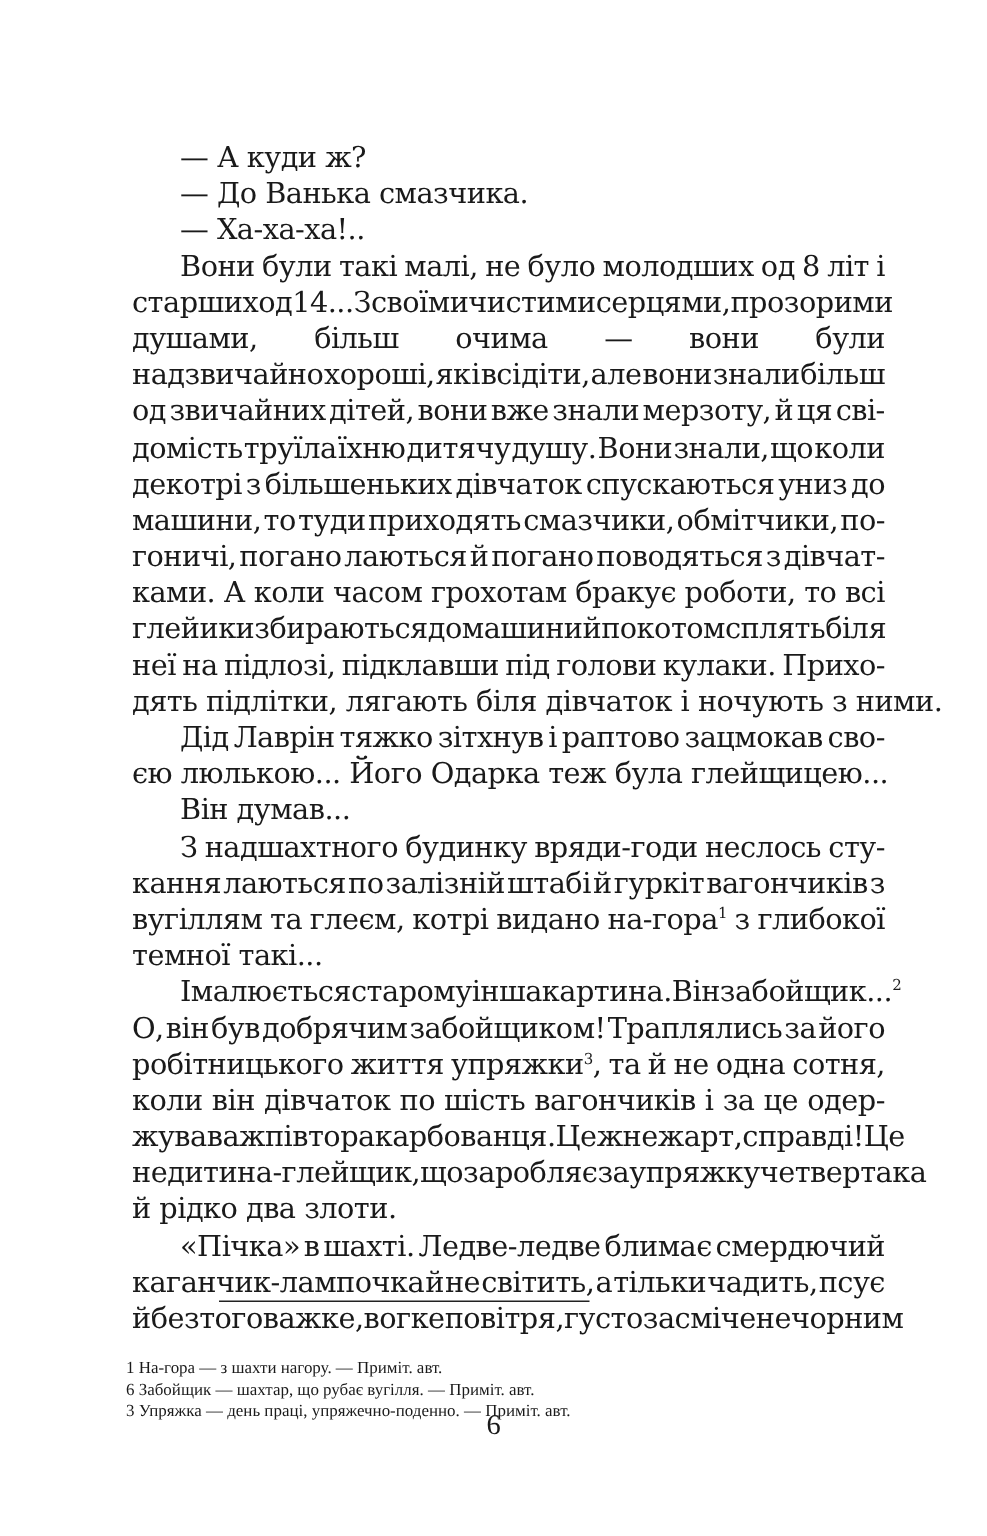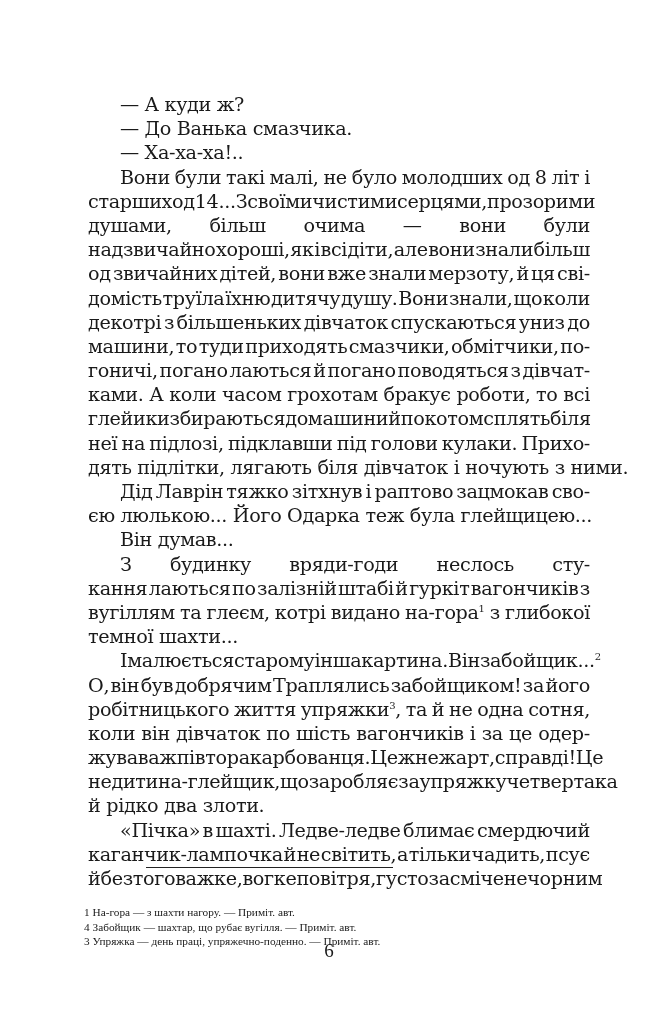--- a/index.html
+++ b/index.html
@@ -201,20 +201,21 @@
         <span class="w">теж&nbsp;</span>
         <span class="w">була&nbsp;</span>
         <span class="w">глейщицею...</span>
       </div>
       <div class="line indent">
         <span class="w">Він&nbsp;</span>
         <span class="w">думав...</span>
       </div>
       <div class="line indent just">
         <span class="w">З</span>
+        <span class="w">надшахтного</span>
         <span class="w">будинку</span>
         <span class="w">вряди-годи</span>
         <span class="w">неслось</span>
         <span class="w">сту-</span>
       </div>
       <div class="line just">
         <span class="w">кання</span>
         <span class="w">лаються</span>
         <span class="w">по</span>
         <span class="w">залізній</span>
@@ -229,38 +230,38 @@
         <span class="w">та</span>
         <span class="w">глеєм,</span>
         <span class="w">котрі</span>
         <span class="w">видано</span>
         <span class="w">на-гора<sup>1</sup></span>
         <span class="w">з</span>
         <span class="w">глибокої</span>
       </div>
       <div class="line">
         <span class="w">темної&nbsp;</span>
-        <span class="w">шахти...</span>
+        <span class="w">такі...</span>
       </div>
       <div class="line indent just">
         <span class="w">І</span>
         <span class="w">малюється</span>
         <span class="w">старому</span>
         <span class="w">інша</span>
         <span class="w">картина.</span>
         <span class="w">Він</span>
         <span class="w">забойщик...<sup>2</sup></span>
       </div>
       <div class="line just">
         <span class="w">О,</span>
         <span class="w">він</span>
         <span class="w">був</span>
         <span class="w">добрячим</span>
+        <span class="w">забойщиком!</span>
         <span class="w">Траплялись</span>
-        <span class="w">забойщиком!</span>
         <span class="w">за</span>
         <span class="w">його</span>
       </div>
       <div class="line just">
         <span class="w">робітницького</span>
         <span class="w">життя</span>
         <span class="w">упряжки<sup>3</sup>,</span>
         <span class="w">та</span>
         <span class="w">й</span>
         <span class="w">не</span>
@@ -332,17 +333,17 @@
         <span class="w">вогке</span>
         <span class="w">повітря,</span>
         <span class="w">густо</span>
         <span class="w">засмічене</span>
         <span class="w">чорним</span>
       </div>
     </div>
   <div class="rule"></div>
   <div class="footnotes">
     <div>1 На-гора — з шахти нагору. — Приміт. авт.</div>
-    <div>4 Забойщик — шахтар, що рубає вугілля. — Приміт. авт.</div>
+    <div>6 Забойщик — шахтар, що рубає вугілля. — Приміт. авт.</div>
     <div>3 Упряжка — день праці, упряжечно-поденно. — Приміт. авт.</div>
   </div>
   <div class="pagenum">6</div>
 </div>
 
 </body></html>

